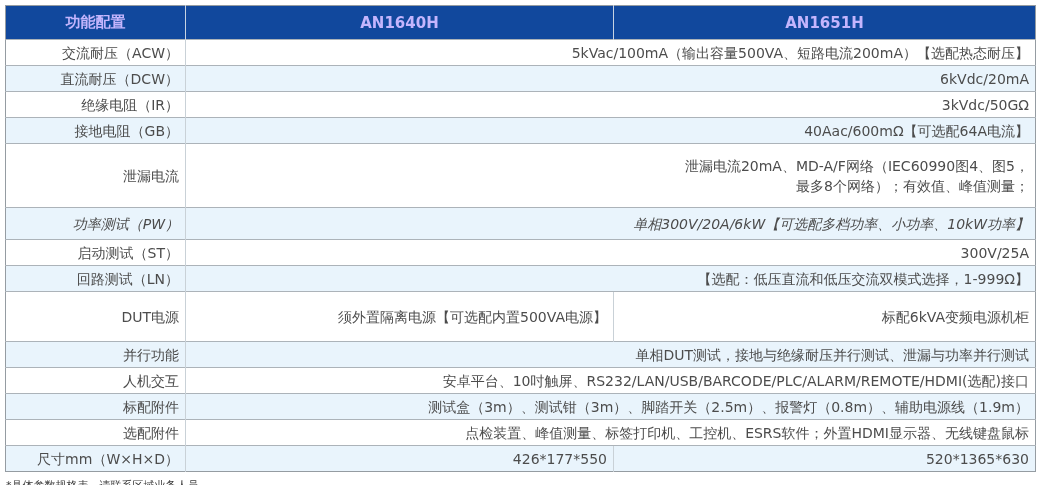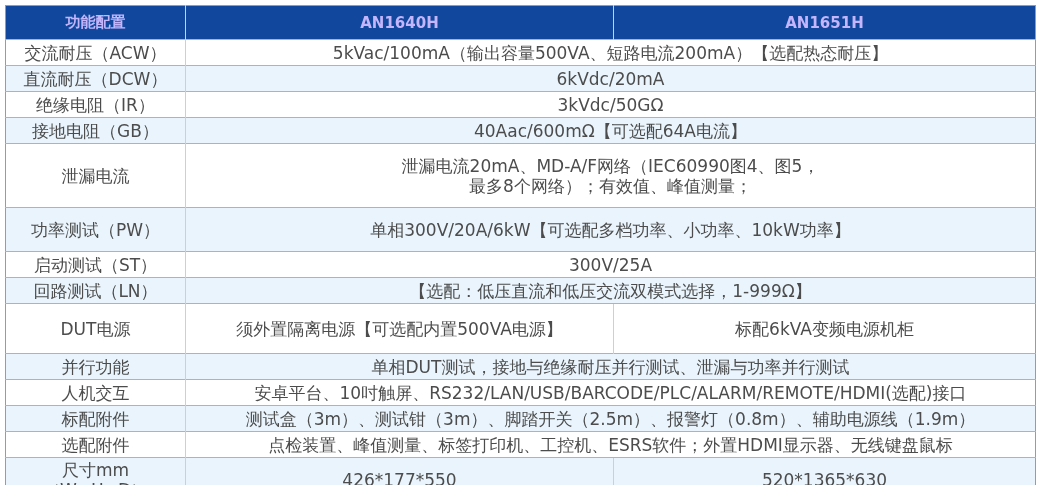--- a/index.html
+++ b/index.html
@@ -31,38 +31,38 @@
     font-size: 15px;
     font-weight: bold;
     height: 33px;
     padding: 0;
     text-align: center;
     border: 0;
   }
   thead th + th { border-left: 1px solid #c7d3e2; }
 
   tbody td {
-    font-size: 17px;
+    font-size: 14px;
     color: #4c4c4c;
-    text-align: center;
+    text-align: right;
     vertical-align: middle;
     padding: 2px 6px;
     border-top: 1px solid #acb3b9;
     line-height: 20px;
     box-sizing: border-box;
     overflow: hidden;
   }
   tbody td.lbl { border-right: 1px solid #c9d1d7; }
   tbody td.vb  { border-left: 1px solid #c9d1d7; }
   tbody td.span-val { white-space: pre-line; }
 
   tbody tr { height: 26px; background: #ffffff; }
   tbody tr:nth-child(even) { background: #e9f4fc; }
   tbody tr:nth-child(5) { height: 64px; }
-  tbody tr:nth-child(6) { height: 44px; }
+  tbody tr:nth-child(6) { height: 32px; font-style: italic; }
   tbody tr:nth-child(9) { height: 50px; margin-top: 48px; }
 
   .footnote {
     margin: 6px 0 0 1px;
     font-size: 11px;
     color: #3b3b3b;
   }
 </style>
 </head>
 <body>

